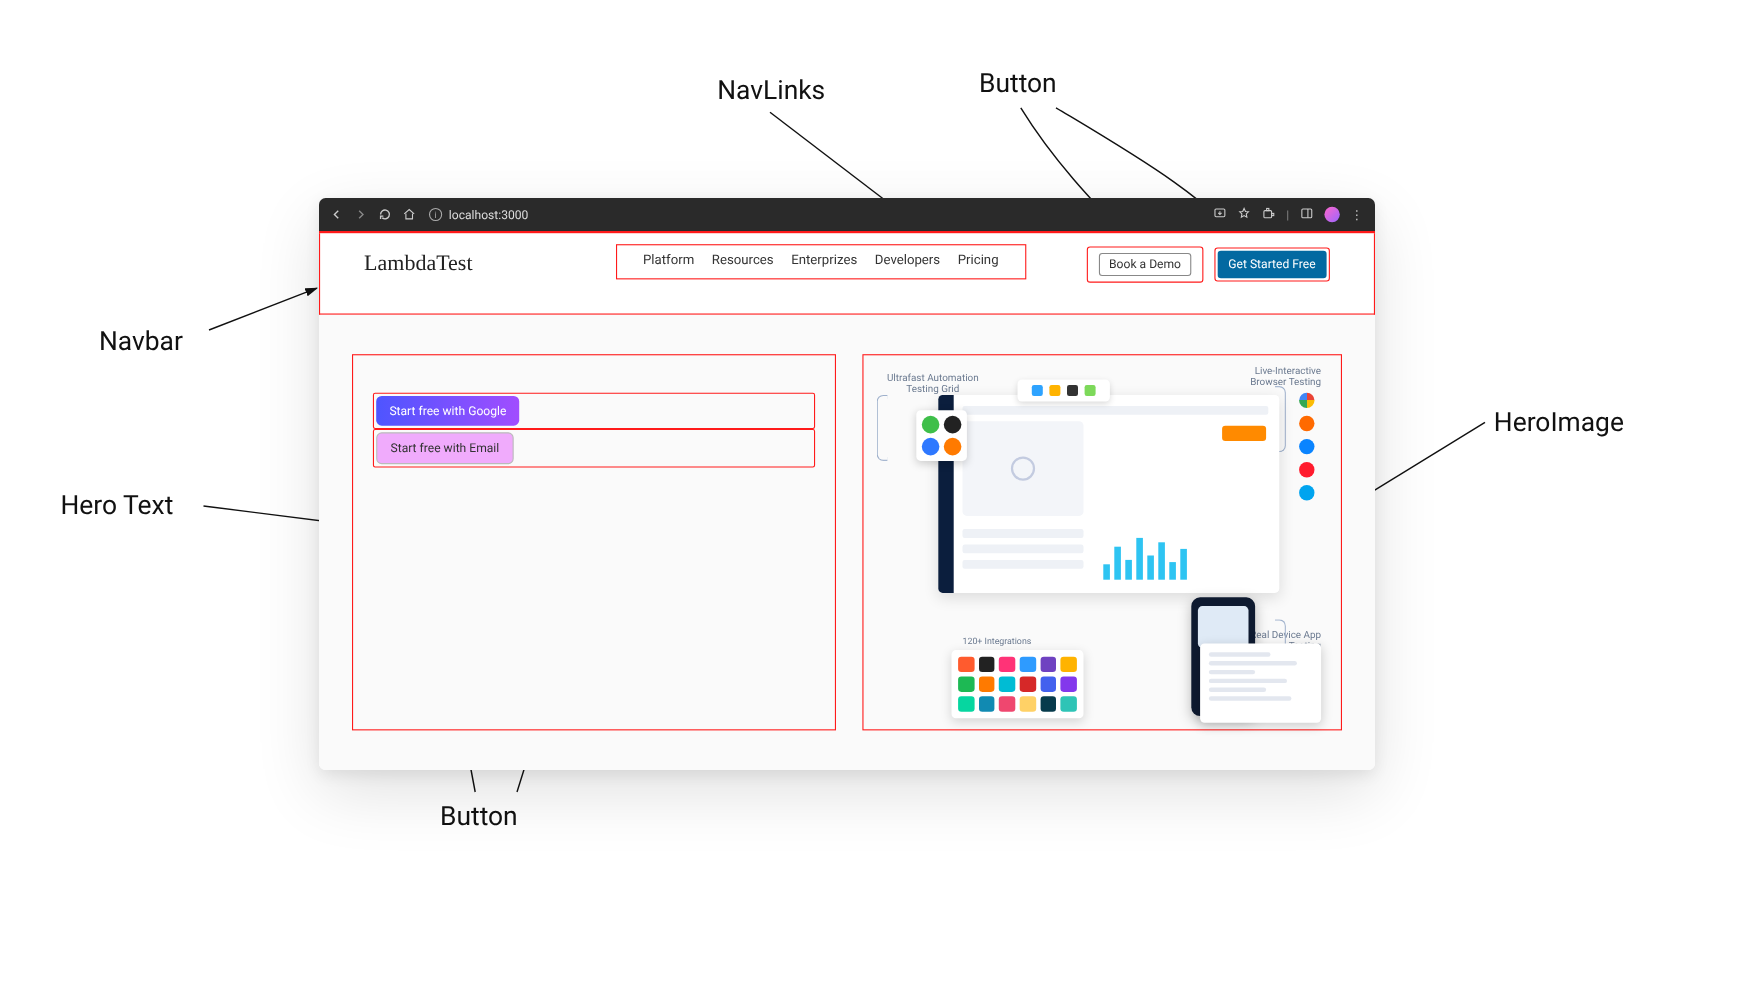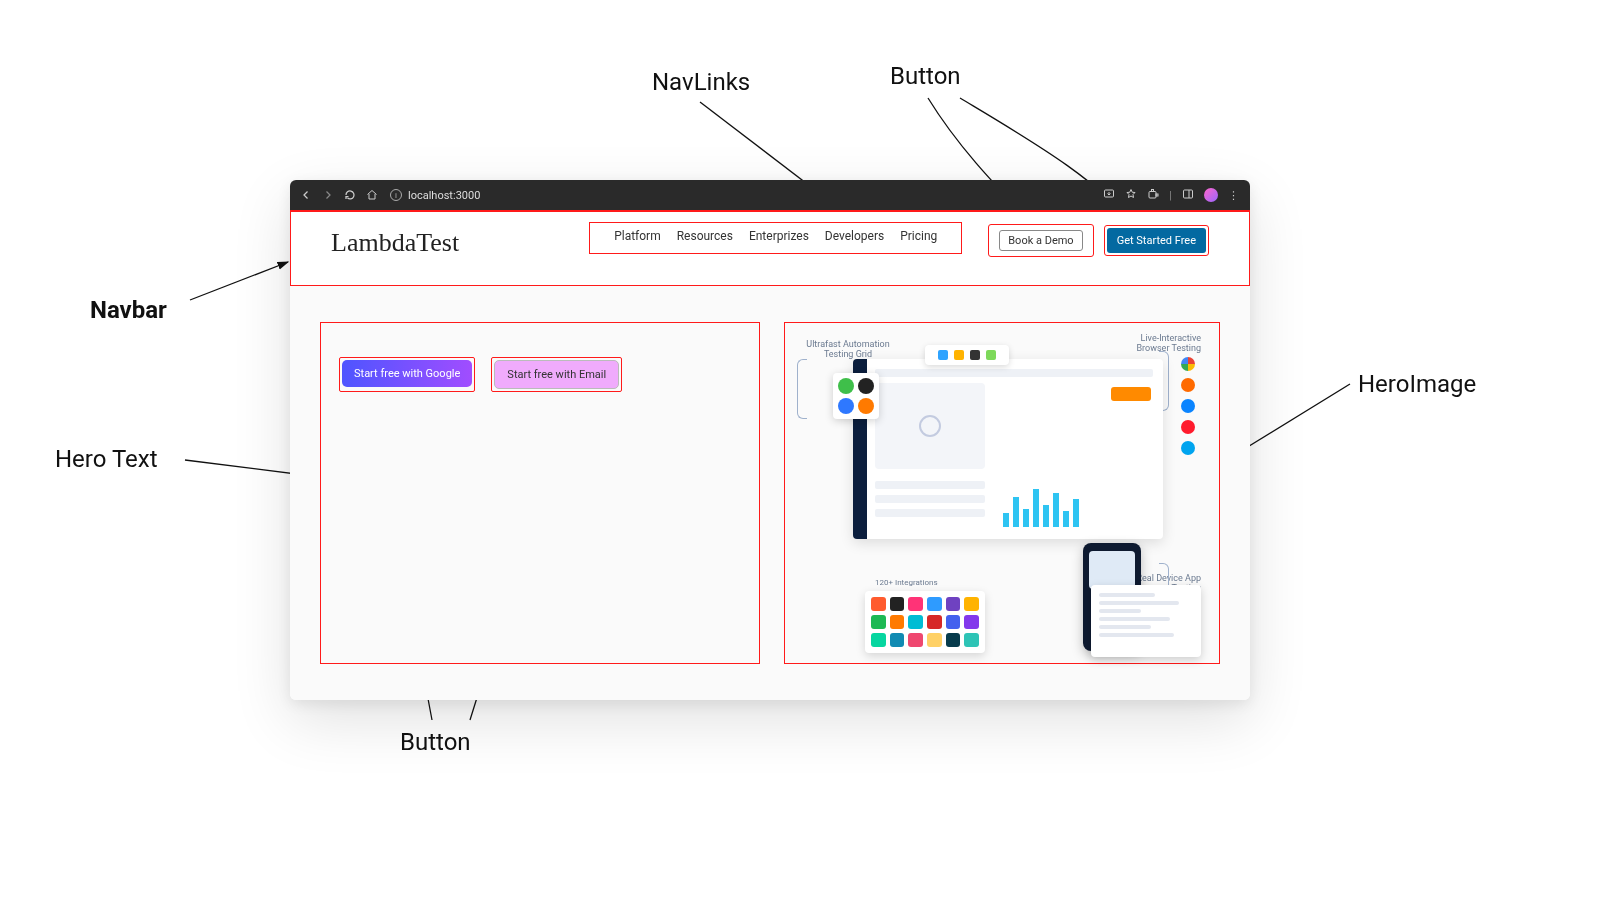--- a/index.html
+++ b/index.html
@@ -3,21 +3,21 @@
 <meta charset="utf-8">
 <style>
   * { box-sizing: border-box; margin: 0; padding: 0; }
   html, body { width: 1600px; height: 900px; background: #ffffff; font-family: -apple-system, "Segoe UI", Roboto, Arial, sans-serif; }
   .canvas { position: relative; width: 1600px; height: 900px; }
 
   
   .anno { position: absolute; font-size: 24px; color: #111; white-space: nowrap; }
   .anno-navlinks   { left: 652px; top: 68px; }
   .anno-button-top { left: 890px; top: 62px; }
-  .anno-navbar     { left: 90px;  top: 296px; font-weight: bold; }
+  .anno-navbar     { left: 90px;  top: 296px; }
   .anno-herotext   { left: 55px;  top: 445px; }
   .anno-heroimage  { left: 1358px; top: 370px; }
   .anno-button-bot { left: 400px; top: 728px; }
 
   
   svg.arrows { position: absolute; left: 0; top: 0; width: 1600px; height: 900px; pointer-events: none; }
 
   
   .browser {
     position: absolute;
@@ -67,21 +67,21 @@
     height: 74px;
     border: 1px solid #ff1a1a;
     border-top: none;
     display: flex; align-items: flex-start;
     padding: 10px 40px 0 40px;
     gap: 20px;
     position: relative;
   }
   .brand {
     font-family: Georgia, "Times New Roman", serif;
-    font-size: 26px;
+    font-size: 20px;
     color: #222;
     padding-top: 6px;
   }
   .navlinks-box {
     border: 1px solid #ff1a1a;
     padding: 6px 24px 10px 24px;
     margin-left: 110px;
     display: flex; gap: 16px;
     font-size: 12px;
     color: #333;
@@ -131,21 +131,21 @@
     padding: 34px 18px 40px 18px;
     display: flex; flex-direction: column; gap: 18px;
   }
   .hero-title {
     font-family: Georgia, "Times New Roman", serif;
     font-weight: 700;
     font-size: 27px;
     line-height: 1.22;
     color: #111;
   }
-  .hero-ctas { display: flex; gap: 16px; }
+  .hero-ctas { display: flex; gap: 0; flex-direction: column; }
   .hero-ctas .cta {
     border: 1px solid #ff1a1a;
     border-radius: 2px;
     padding: 2px;
   }
   .cta .pill {
     border-radius: 5px;
     padding: 7px 12px;
     font-size: 11px;
     display: inline-block;

